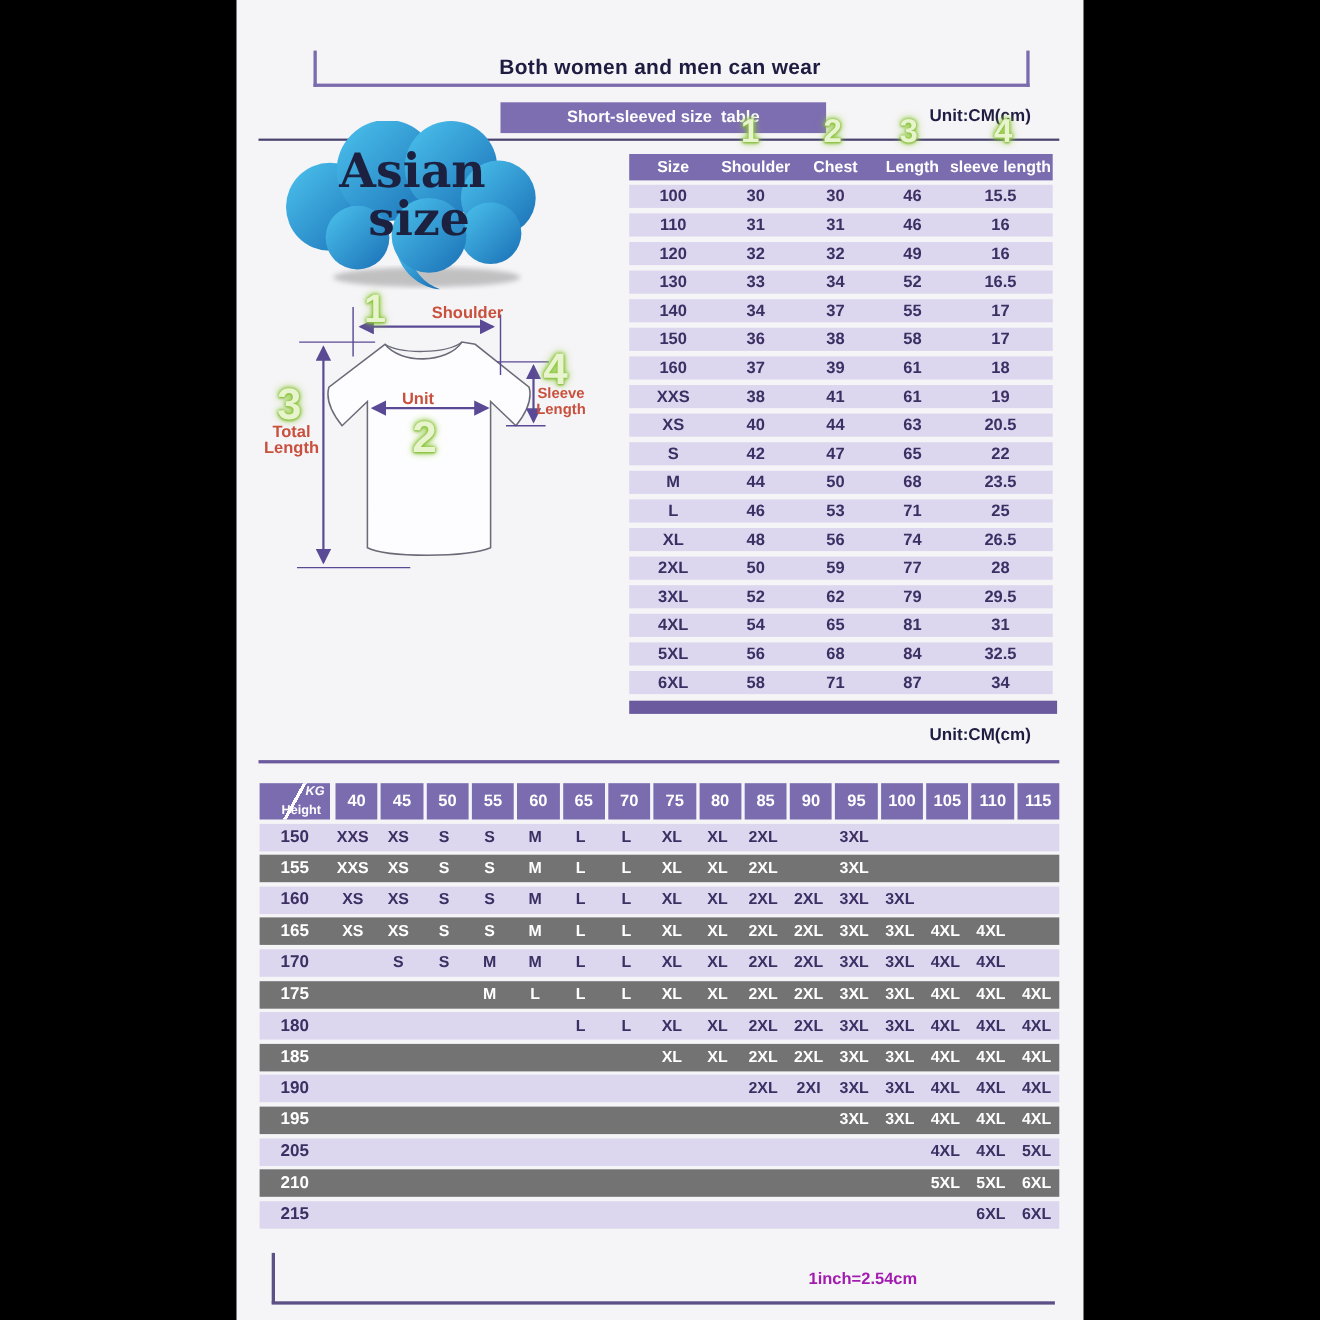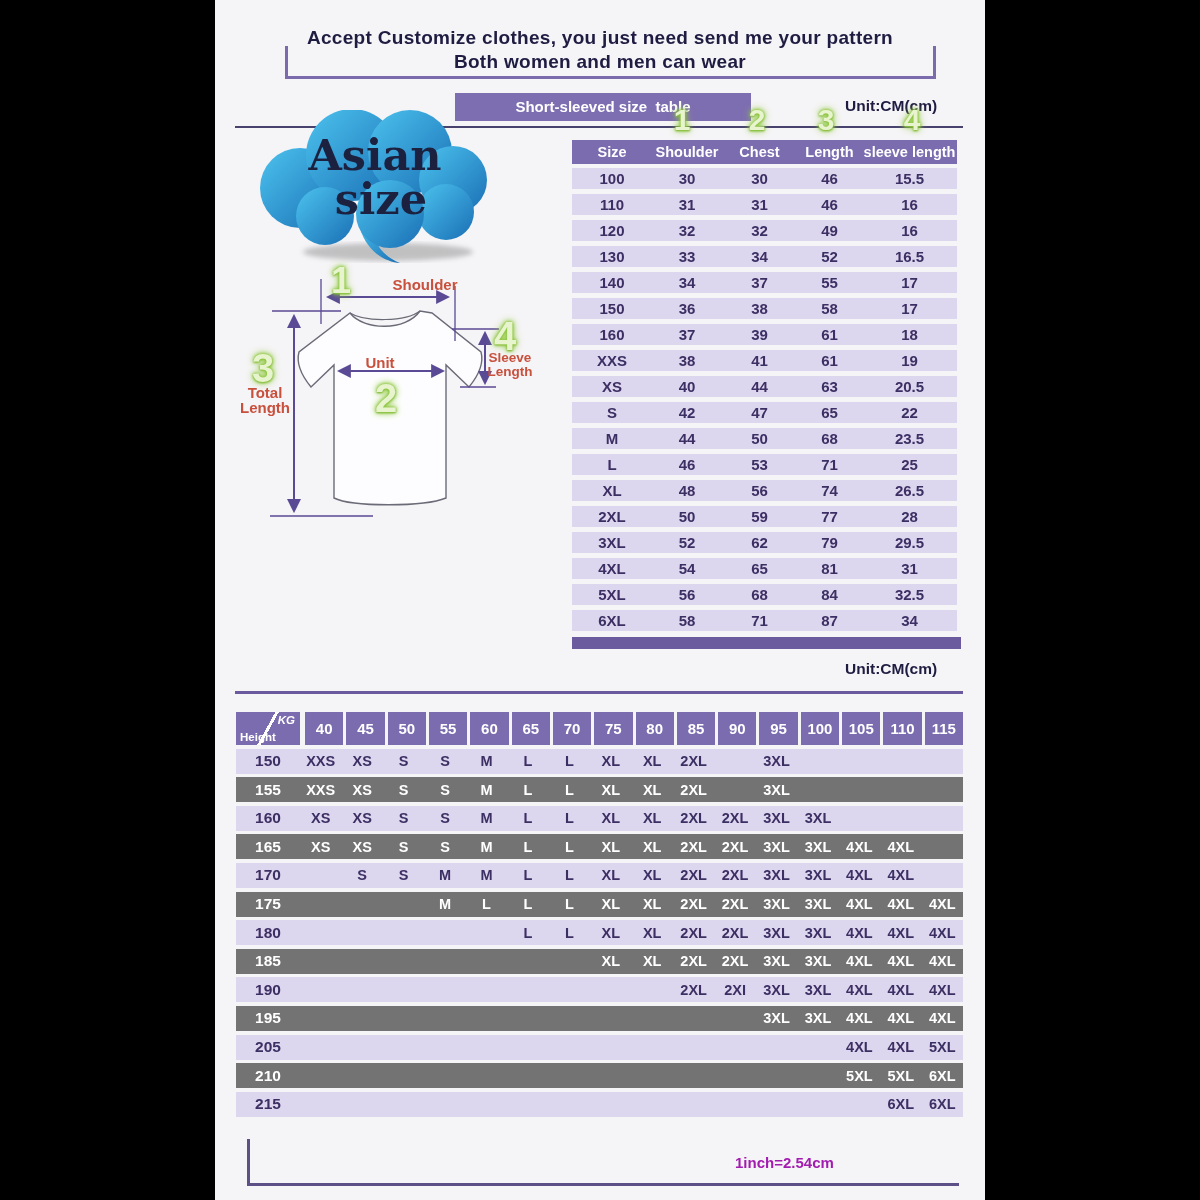--- a/index.html
+++ b/index.html
@@ -41,21 +41,21 @@
   
   .redlab{color:#c8503c;font-weight:bold;text-align:center;}
   .m-diag{font-size:36px;width:40px;}
 
   
   .t2{left:21px;top:712px;width:727px;}
   .t2-headrow{display:flex;height:33px;}
   .t2-corner{position:relative;width:64px;height:33px;background:#7b6cb0;margin-right:5px;flex:none;
              background-image:linear-gradient(119deg,transparent calc(50% - 1.5px),#fff calc(50% - 1.5px),#fff calc(50% + 1.5px),transparent calc(50% + 1.5px));}
   .t2-corner .kg{position:absolute;top:2px;right:5px;color:#fff;font-size:11.5px;font-weight:bold;font-style:italic;}
-  .t2-corner .hgt{position:absolute;bottom:2px;left:4px;color:#fff;font-size:11.5px;font-weight:bold;}
+  .t2-corner .hgt{position:absolute;bottom:2px;left:20px;color:#fff;font-size:11.5px;font-weight:bold;}
   .t2-weights{flex:1;display:flex;gap:3px;}
   .t2-wbox{flex:1;background:#7b6cb0;color:#fff;font-weight:bold;font-size:15px;
            display:flex;align-items:center;justify-content:center;}
   .t2-body{margin-top:3.6px;display:flex;flex-direction:column;gap:3.6px;}
   .t2-row{display:grid;grid-template-columns:64px repeat(16,1fr);height:25px;align-items:center;
           text-align:center;font-weight:bold;font-size:14.5px;}
   .t2-row.light{background:#dcd6ee;color:#3c2f63;}
   .t2-row.dark{background:#737373;color:#ffffff;}
   .t2-row .t2-h{font-size:15.5px;}
 
@@ -64,21 +64,20 @@
   .fh{left:32px;top:1183px;width:712px;height:3px;background:#5c5086;}
   .fnote{left:62px;top:1153px;font-size:15px;font-weight:bold;color:#1f1c42;white-space:pre;}
   .fconv{left:520px;top:1154px;font-size:15px;font-weight:bold;color:#a21caf;}
 </style>
 </head>
 <body>
 
 <div class="stage">
   <div class="content">
 
-    <div class="abs title-line t1l">Accept Customize clothes, you just need send me your pattern</div>
     <div class="abs title-line t2l">Both women and men can wear</div>
     <div class="abs bracket"></div>
 
     <div class="abs purple-box box1">Short-sleeved size  table</div>
     <div class="abs unit unit1">Unit:CM(cm)</div>
     <div class="abs hr1"></div>
 
     <div class="abs glow m-t1 mk1">1</div>
     <div class="abs glow m-t1 mk2">2</div>
     <div class="abs glow m-t1 mk3">3</div>

